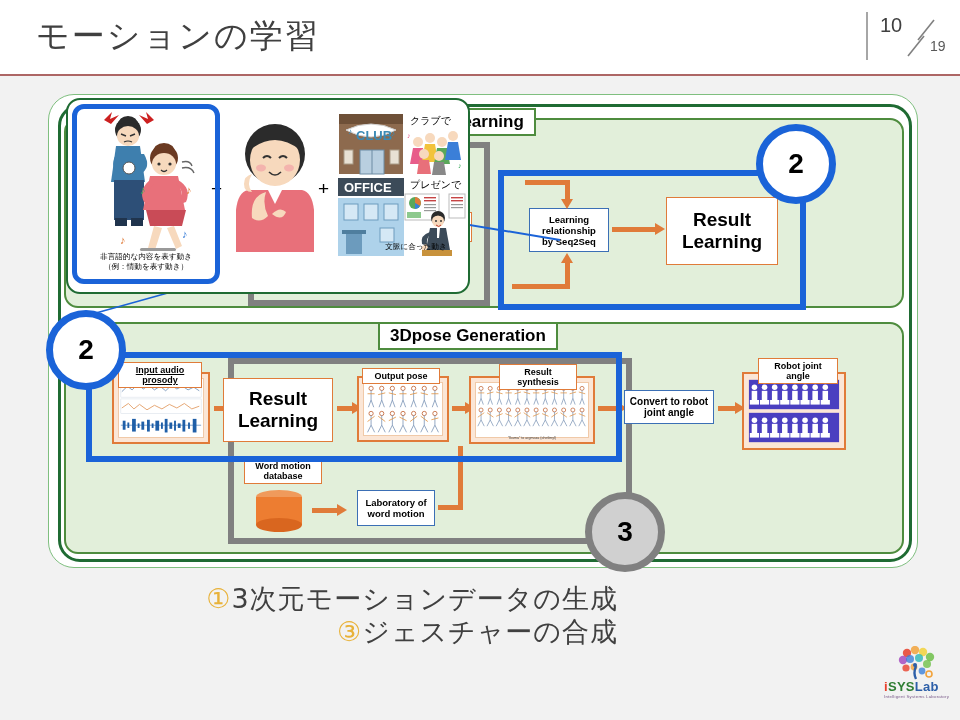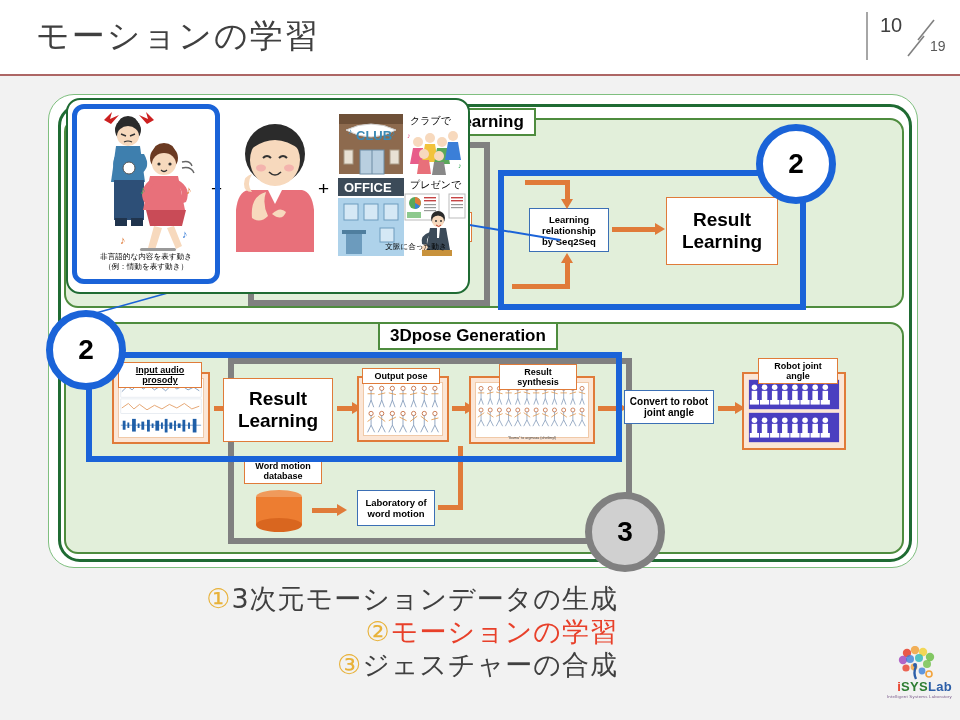--- a/index.html
+++ b/index.html
@@ -157,21 +157,21 @@
   
   #bullets{ position:absolute;left:18px;top:582px;width:600px;text-align:right; }
   .bullet{
     font-size:27px;line-height:33px;color:#404040;letter-spacing:1px;
     font-family:"DejaVu Sans",sans-serif;white-space:nowrap;
   }
   .bullet .num{ color:#e8b23a; }
   .bullet.hi{ color:#e8402a; }
 
   
-  #logo{ position:absolute;left:884px;top:646px;width:68px;height:62px;text-align:right; }
+  #logo{ position:absolute;left:884px;top:646px;width:68px;height:62px;text-align:left; }
   #logo-mark{ position:absolute;left:14px;top:0;width:40px;height:34px; }
   #logo-name{
     position:absolute;left:0;top:33px;width:68px;font-size:13px;font-weight:bold;
     letter-spacing:.3px;
   }
   #logo-name .i{color:#e8402a;} #logo-name .s{color:#2e7d32;} #logo-name .s2{color:#2d5fa8;}
   #logo-tag{ position:absolute;left:0;top:48px;width:68px;font-size:4.4px;color:#7a5a8a;letter-spacing:.2px;}
 </style>
 </head>
 <body>
@@ -862,23 +862,20 @@
     <path d="M22 56 q-6 2 -4 6 q4 2 6 -3z" fill="#f7d9bd"></path>
     <rect x="18" y="62" width="30" height="6" fill="#c8923c"></rect>
   </svg>
   <div class="pcap" style="left:296px;top:142px;width:104px;">文脈に合った動き</div>
 </div>
 
 <div id="bullets">
   <div class="bullet">
     <span class="num">①</span><span>3次元モーションデータの生成</span>
   </div>
-  <div class="bullet hi">
-    <span class="num">②</span><span>モーションの学習</span>
-  </div>
   <div class="bullet">
     <span class="num">③</span><span>ジェスチャーの合成</span>
   </div>
 </div>
 
 <div id="logo">
   <svg id="logo-mark" viewBox="0 0 40 34">
     <circle cx="9" cy="7" r="4.2" fill="#e8402a" opacity=".85"></circle>
     <circle cx="17" cy="4" r="4.2" fill="#f2a33c" opacity=".85"></circle>
     <circle cx="25" cy="6" r="4.2" fill="#f2d23c" opacity=".85"></circle>

